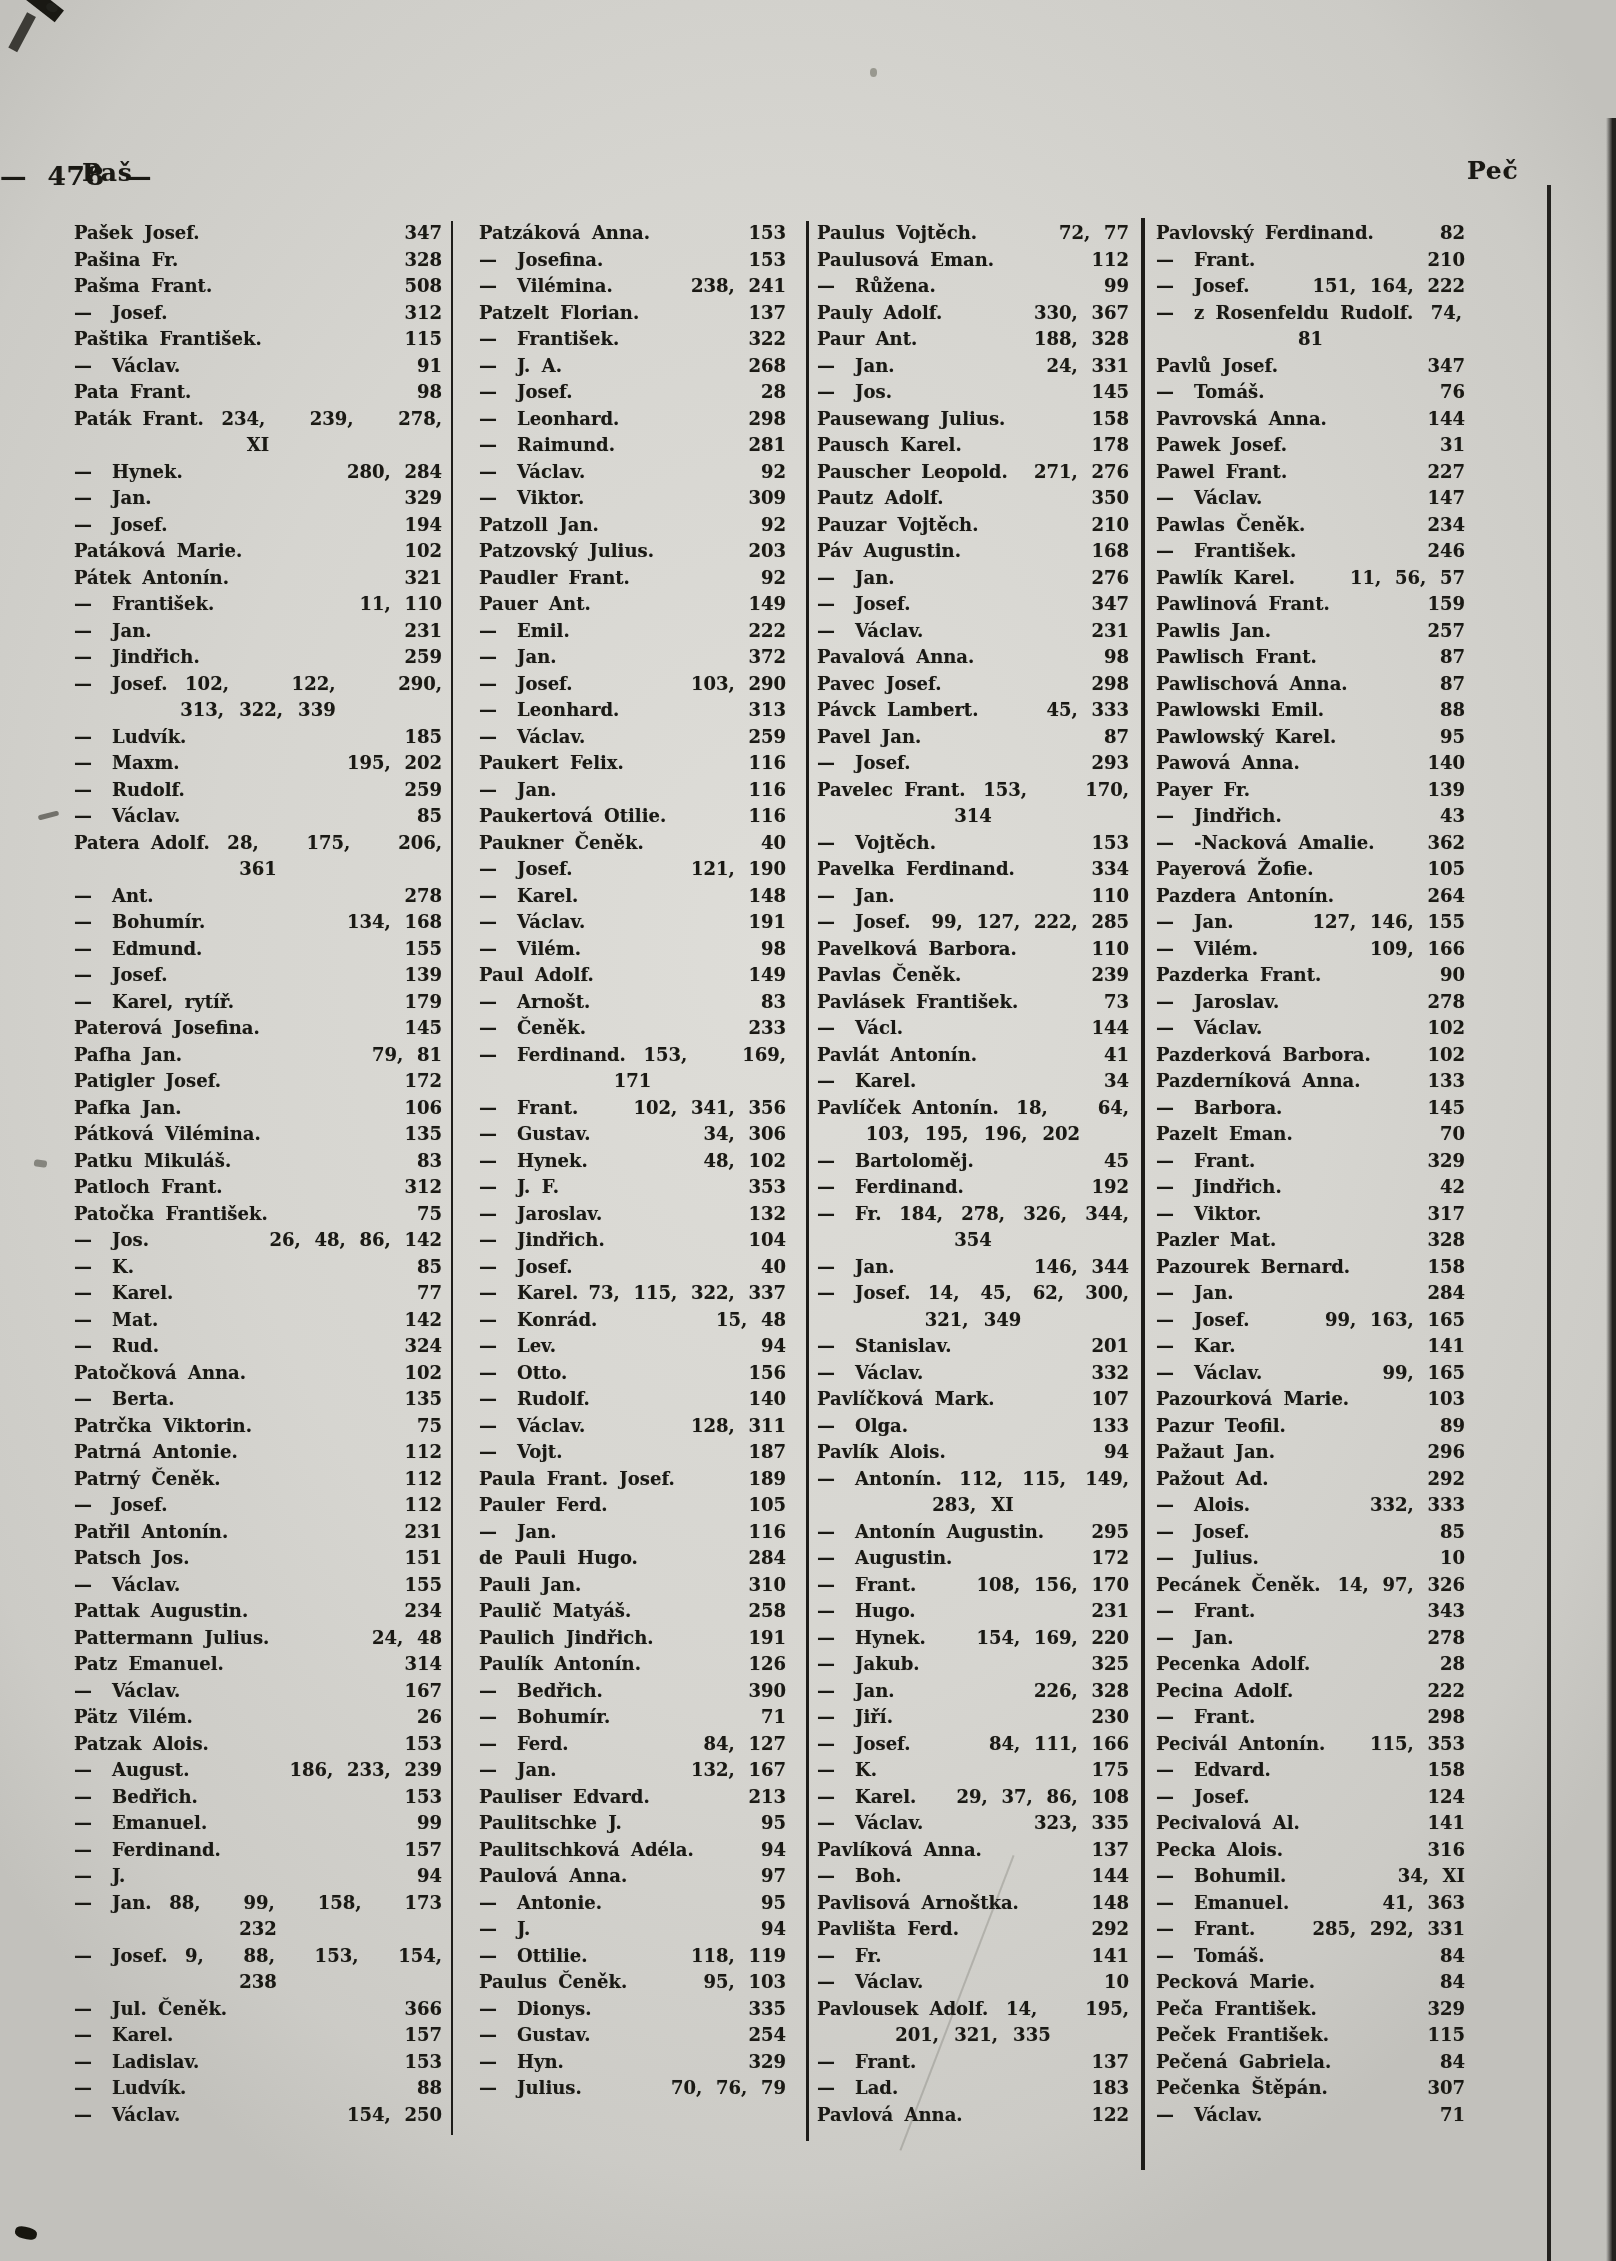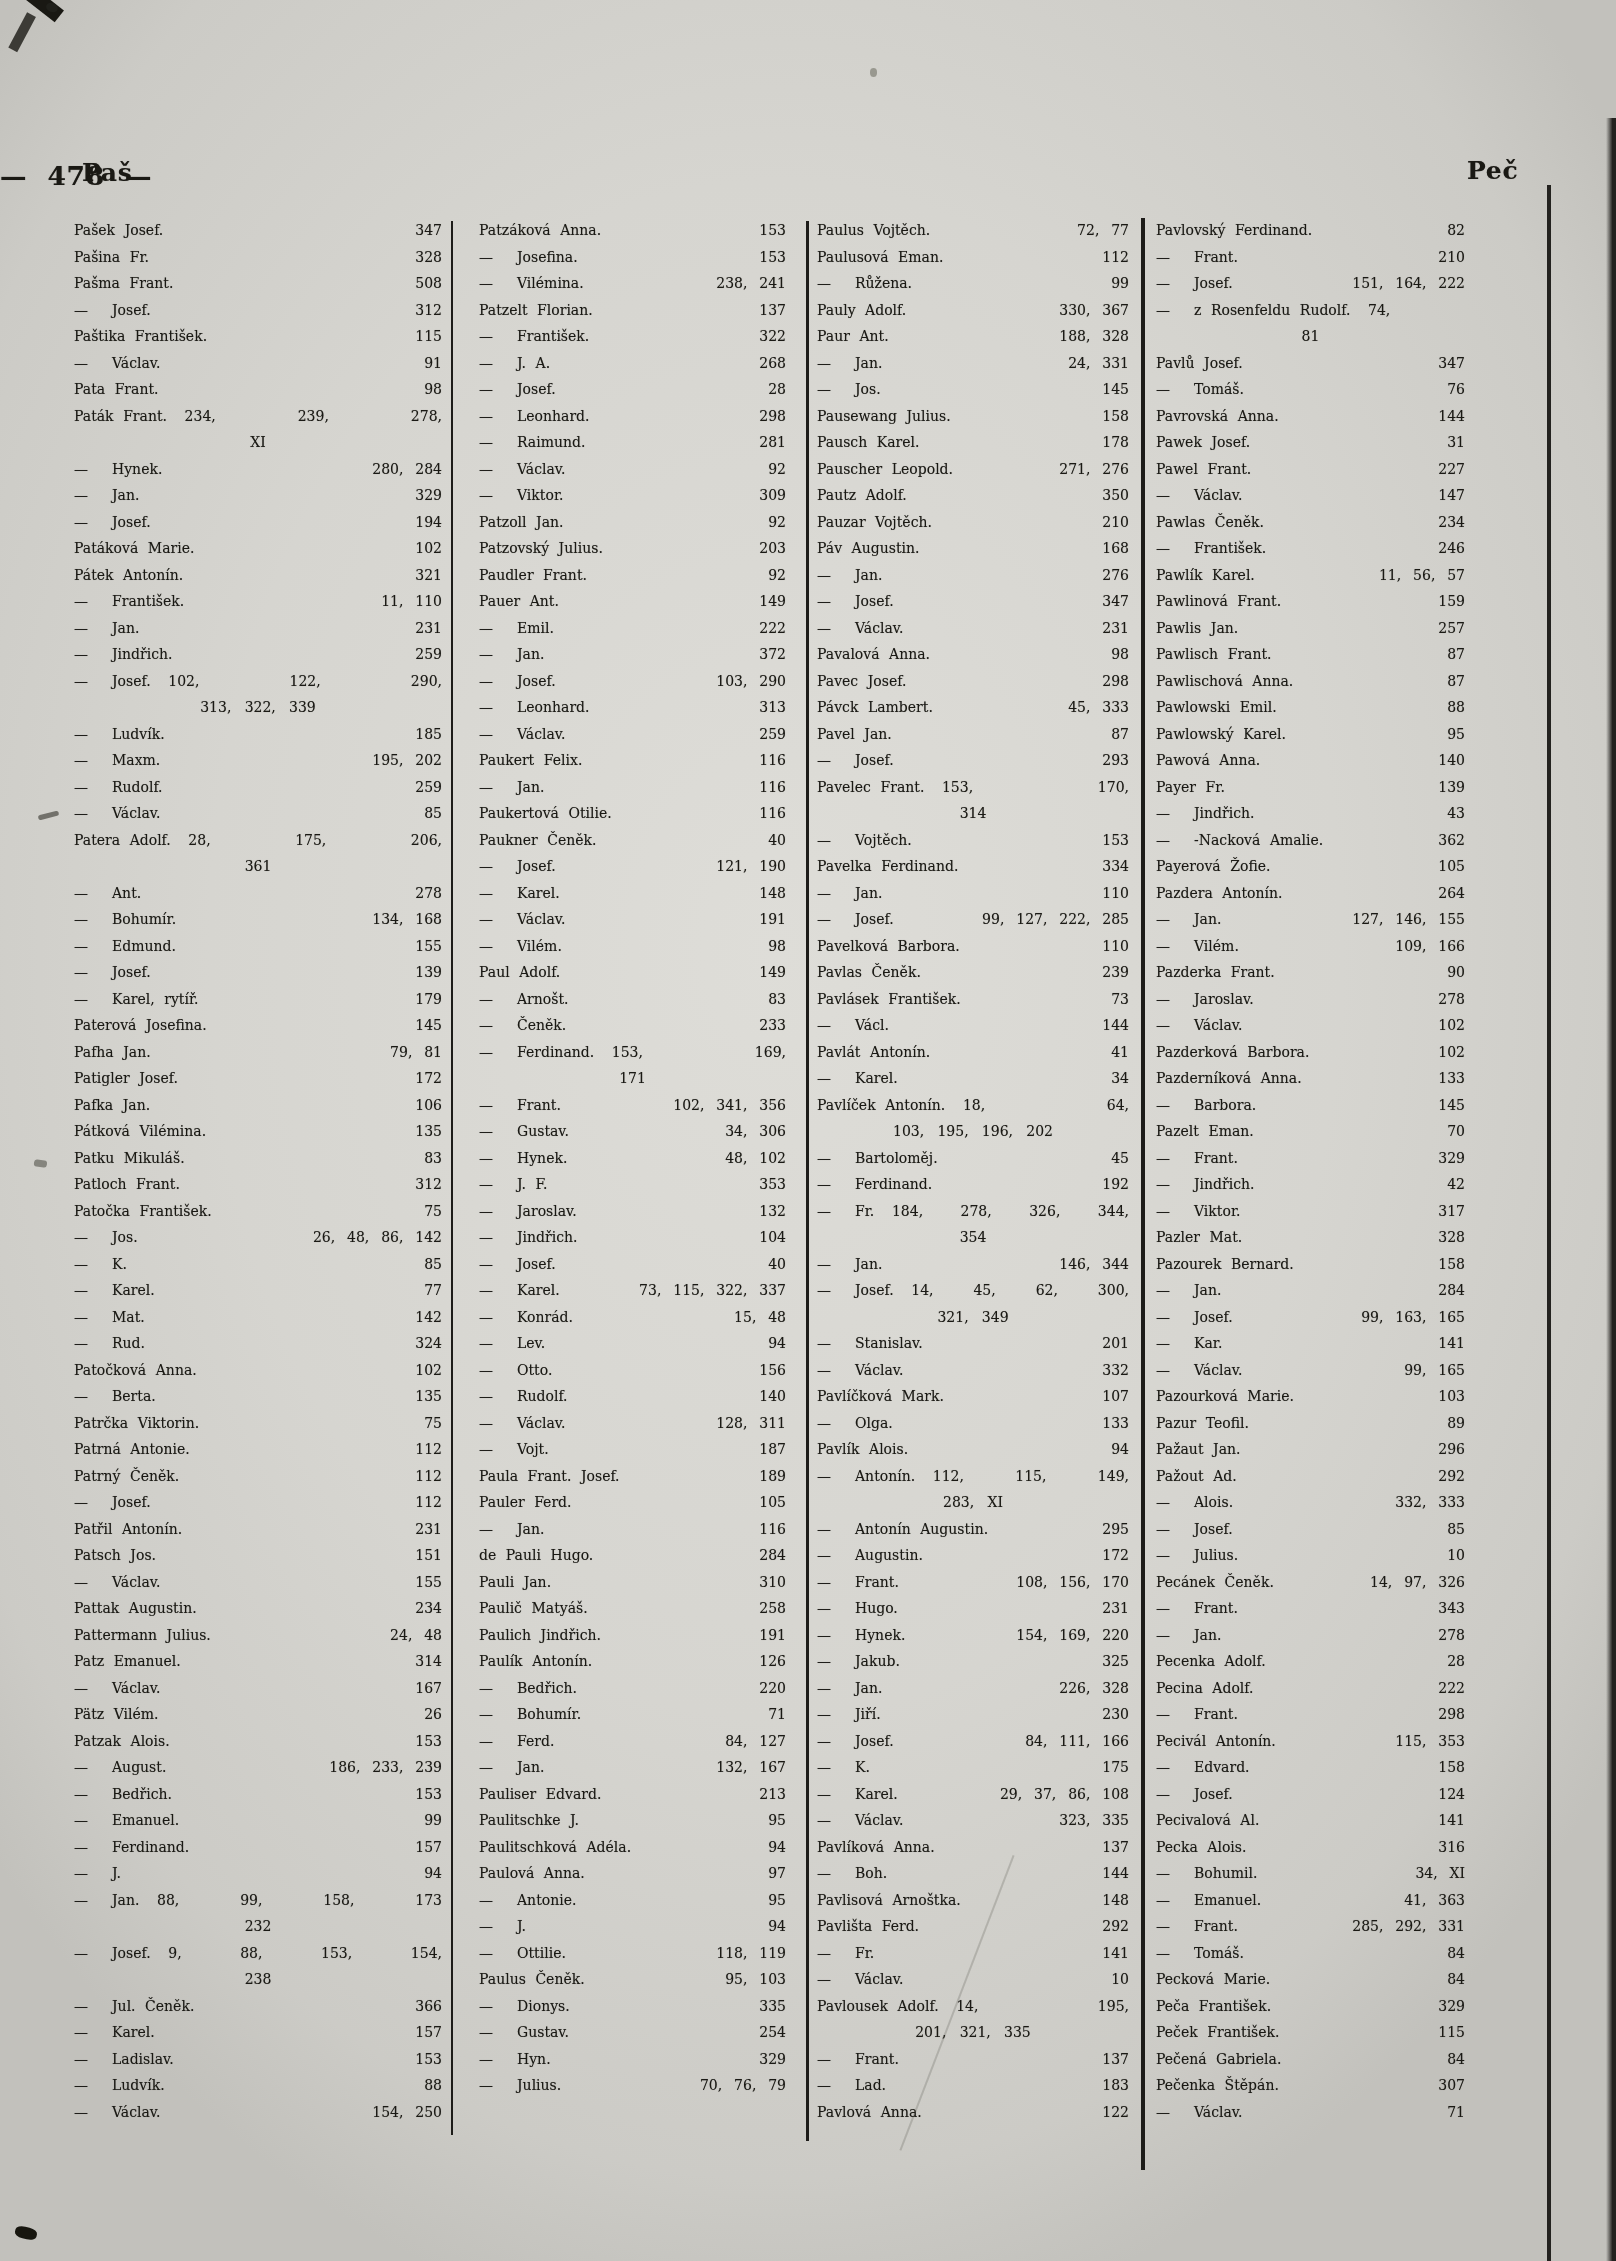--- a/index.html
+++ b/index.html
@@ -9,21 +9,21 @@
     font-family:"DejaVu Serif","Liberation Serif",serif;
     color:#1a1914;
   }
   
   .hdr{position:absolute;font-weight:700;font-size:25px;letter-spacing:0.7px;
        text-shadow:0 0 0.7px rgba(26,25,20,.45);}
   #hdr-left{left:82px;top:158px;}
   #hdr-center{left:0;top:160px;width:1603px;text-align:left;font-size:26.5px;word-spacing:10.3px;}
   #hdr-right{left:1467px;top:156px;}
   
-  .column{position:absolute;top:222px;font-weight:400;font-size:14px;
+  .column{position:absolute;top:222px;font-weight:700;font-size:18px;
           text-shadow:0 0 0.7px rgba(26,25,20,.4);}
   .col-1{left:74px;width:368px;}
   .col-2{left:479px;width:307px;}
   .col-3{left:817px;width:312px;}
   .col-4{left:1156px;width:309px;}
   .line{display:flex;justify-content:space-between;align-items:baseline;height:26.5px;}
   .name{white-space:nowrap;word-spacing:5.1px;}
   .pages{white-space:nowrap;word-spacing:7.4px;text-align:right;}
   .full .pages{flex:1;text-align:justify;text-align-last:justify;margin-left:17.6px;}
   .cont{justify-content:center;}
@@ -555,21 +555,21 @@
     <div class="line">
       <span class="name">Paulich Jindřich.</span>
       <span class="pages">191</span>
     </div>
     <div class="line">
       <span class="name">Paulík Antonín.</span>
       <span class="pages">126</span>
     </div>
     <div class="line">
       <span class="name"><span class="dash">—</span>Bedřich.</span>
-      <span class="pages">220</span>
+      <span class="pages">390</span>
     </div>
     <div class="line">
       <span class="name"><span class="dash">—</span>Bohumír.</span>
       <span class="pages">71</span>
     </div>
     <div class="line">
       <span class="name"><span class="dash">—</span>Ferd.</span>
       <span class="pages">84, 127</span>
     </div>
     <div class="line">

